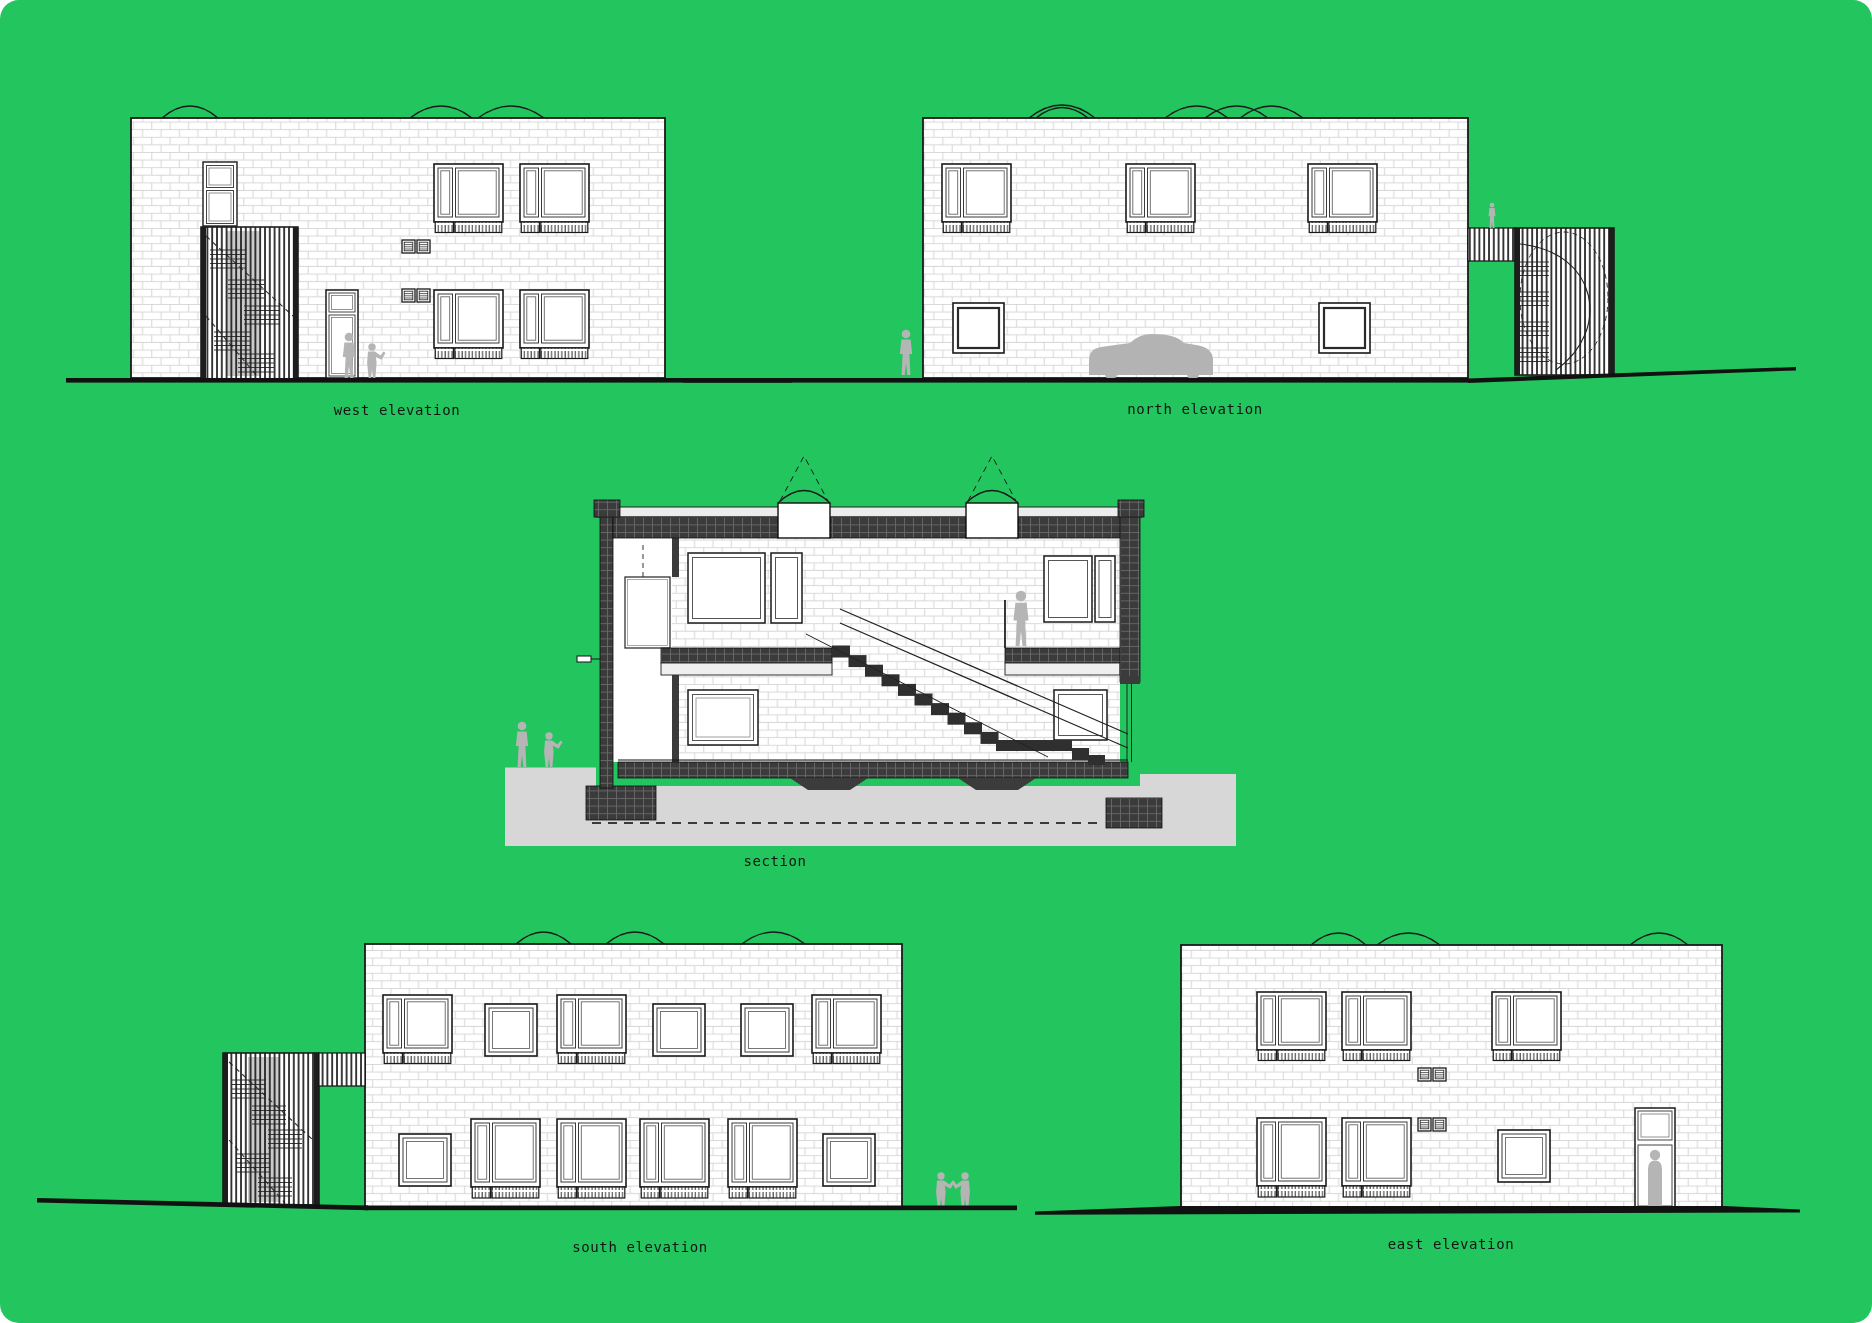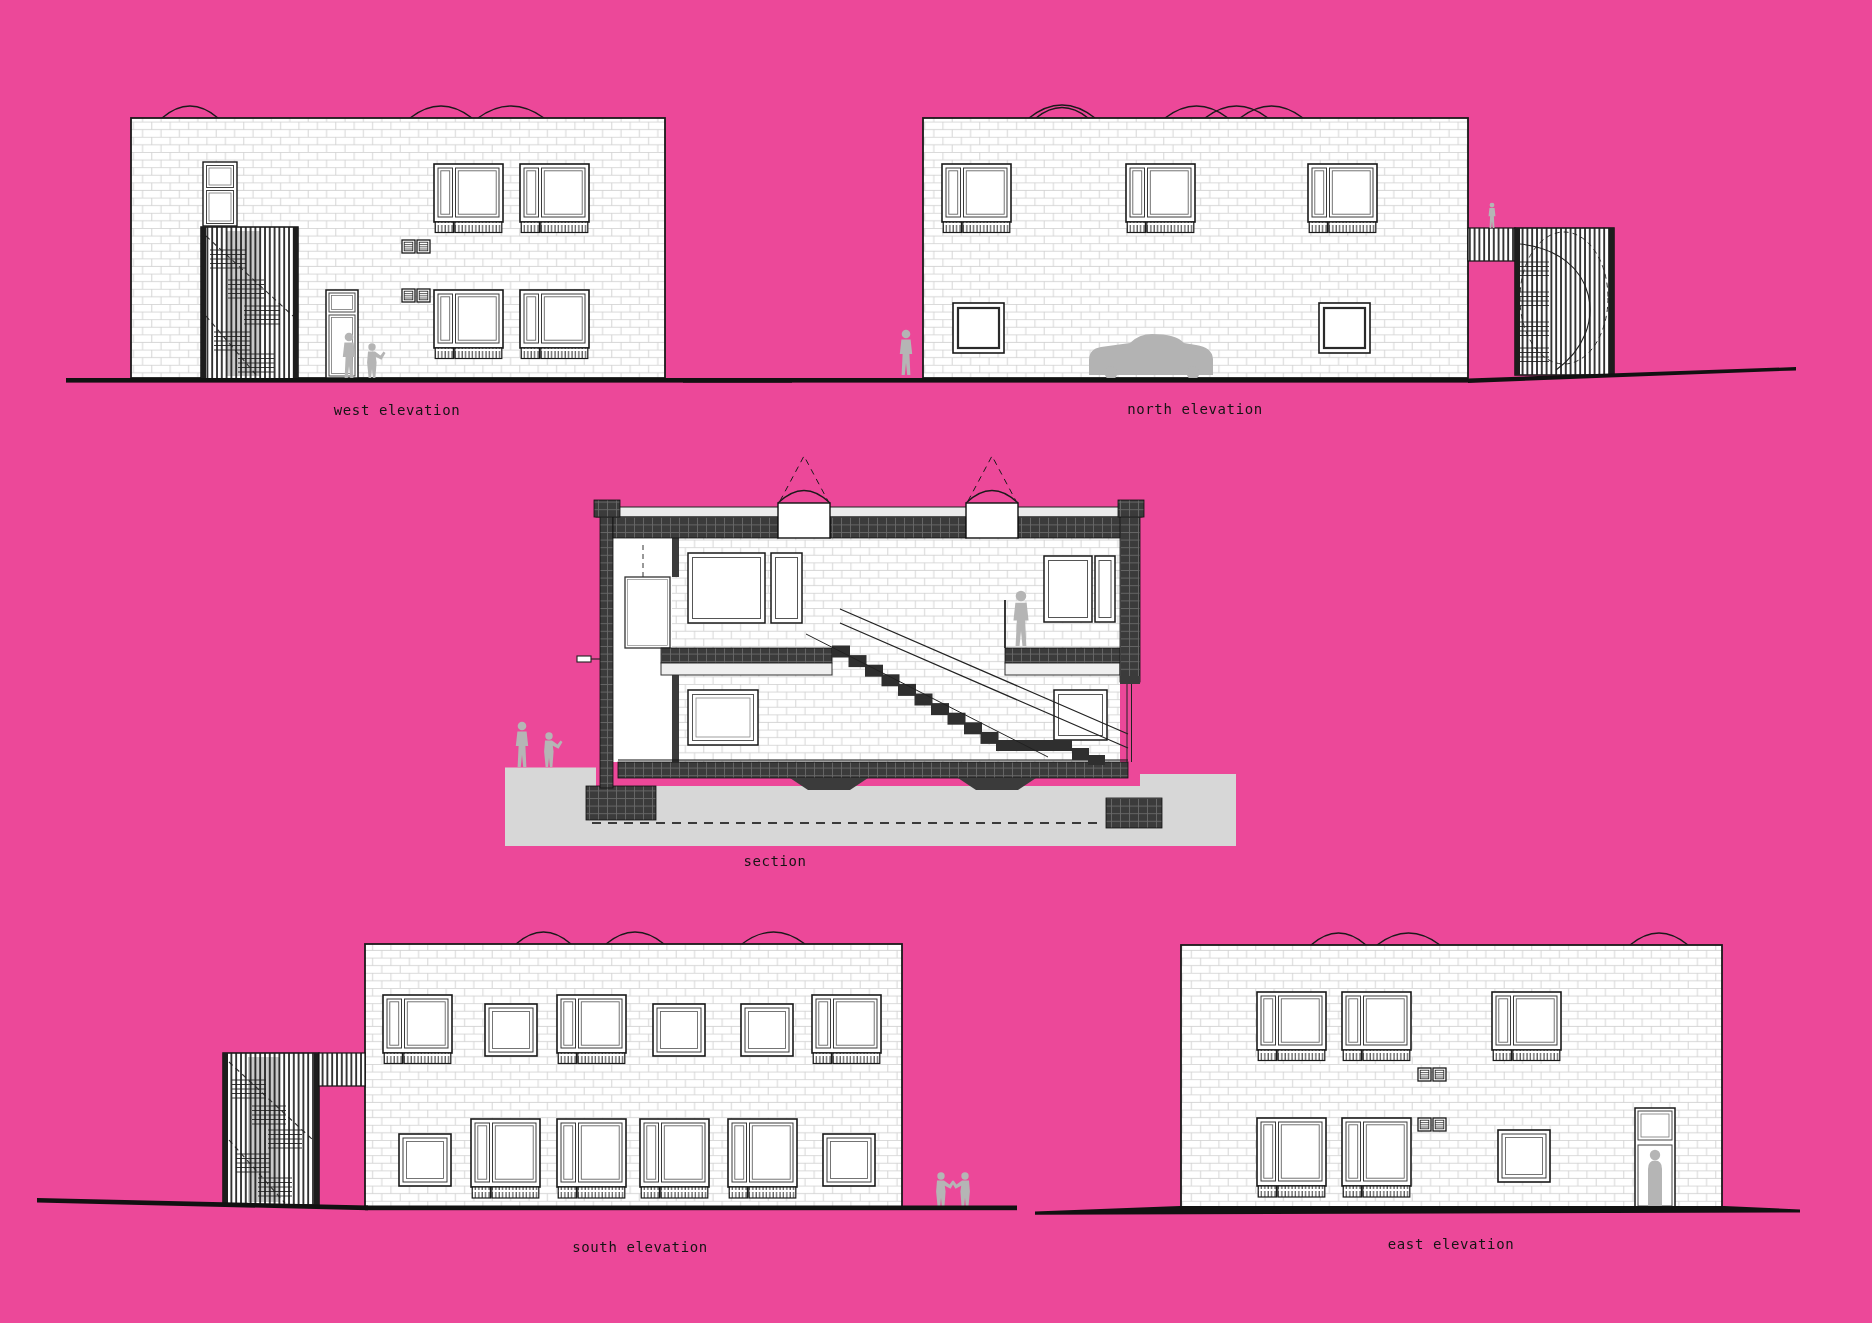--- a/index.html
+++ b/index.html
@@ -1,17 +1,17 @@
 <!DOCTYPE html>
 <html><head>
 <meta charset="utf-8">
 <style>
   html,body{margin:0;padding:0;background:#ffffff;}
-  .sheet{position:relative;width:1872px;height:1323px;background:#ec4899;overflow:hidden;
-         font-family:"DejaVu Sans Mono", monospace;}
+  .sheet{position:relative;width:1872px;height:1323px;background:#22c55e;overflow:hidden;
+         font-family:"DejaVu Sans Mono", monospace;border-radius:19px;}
   svg{display:block;}
   text.dlabel{font-family:"DejaVu Sans Mono", monospace;font-size:14px;letter-spacing:.6px;fill:#141414;}
 </style>
 </head>
 <body>
 
 <div class="sheet">
 <svg width="1872" height="1323" viewBox="0 0 1872 1323">
 <defs>
   <pattern id="brick" width="18.4" height="15.2" patternUnits="userSpaceOnUse">

